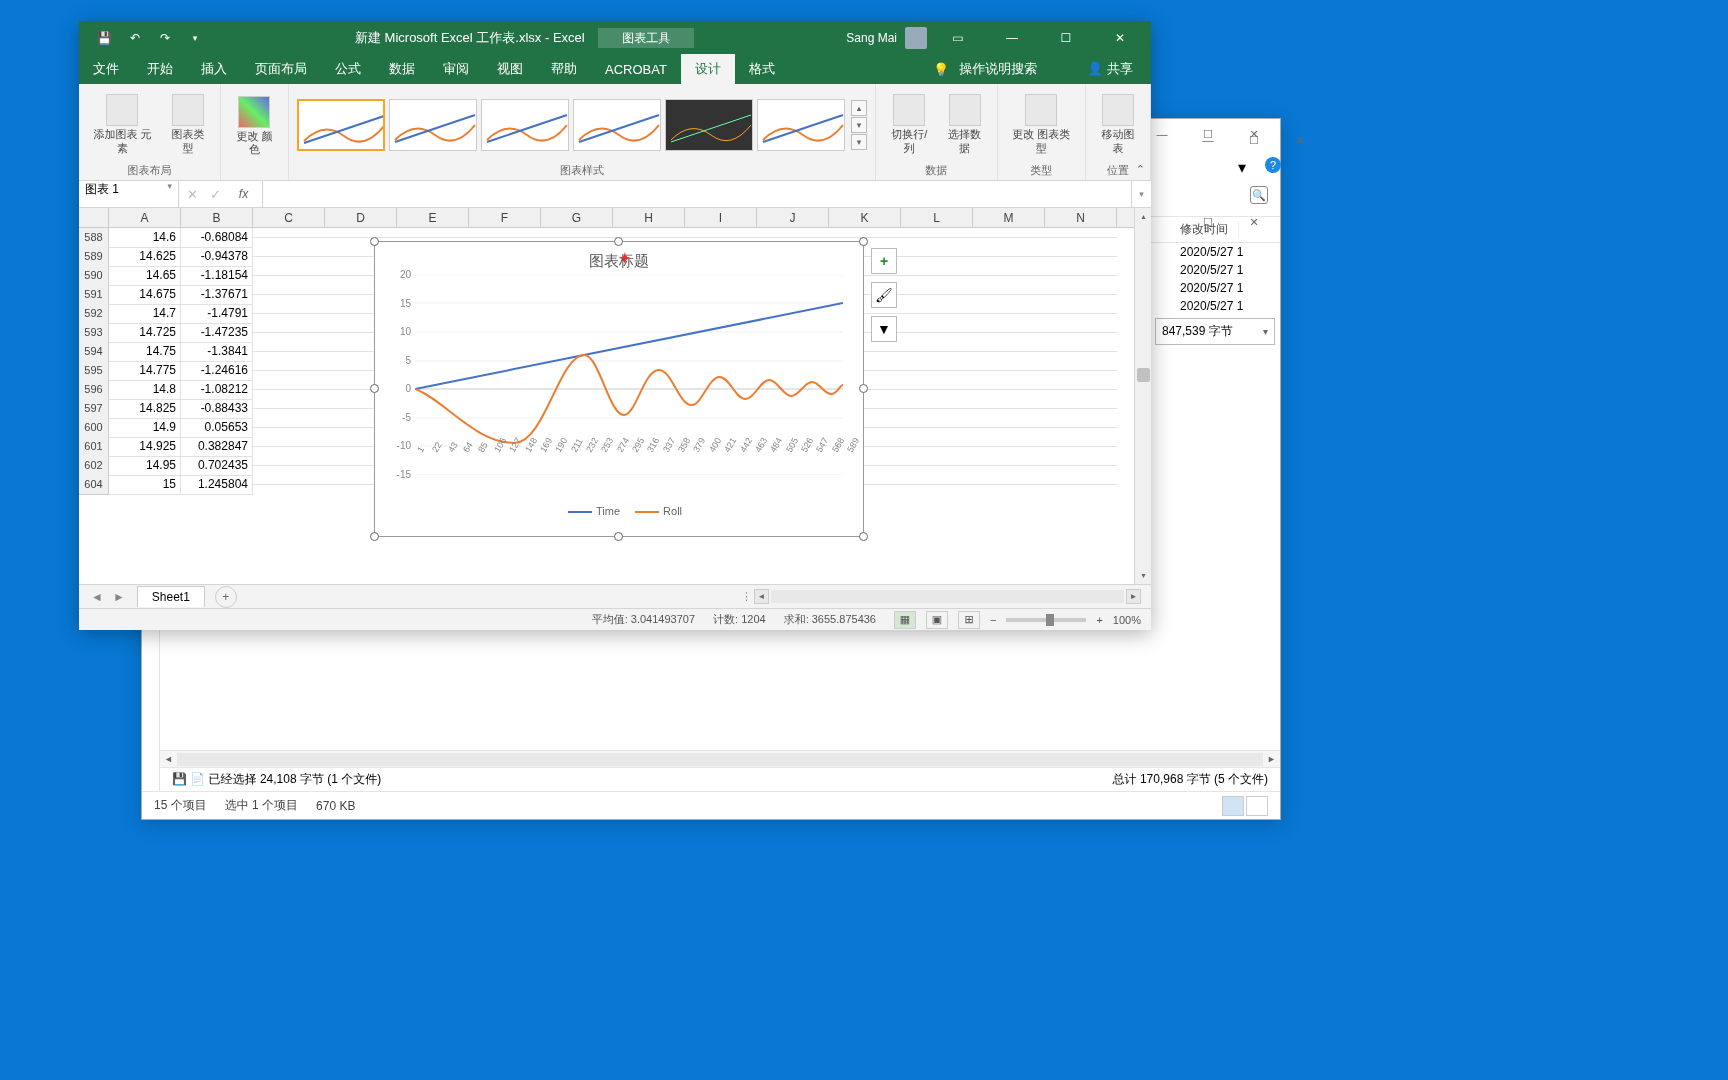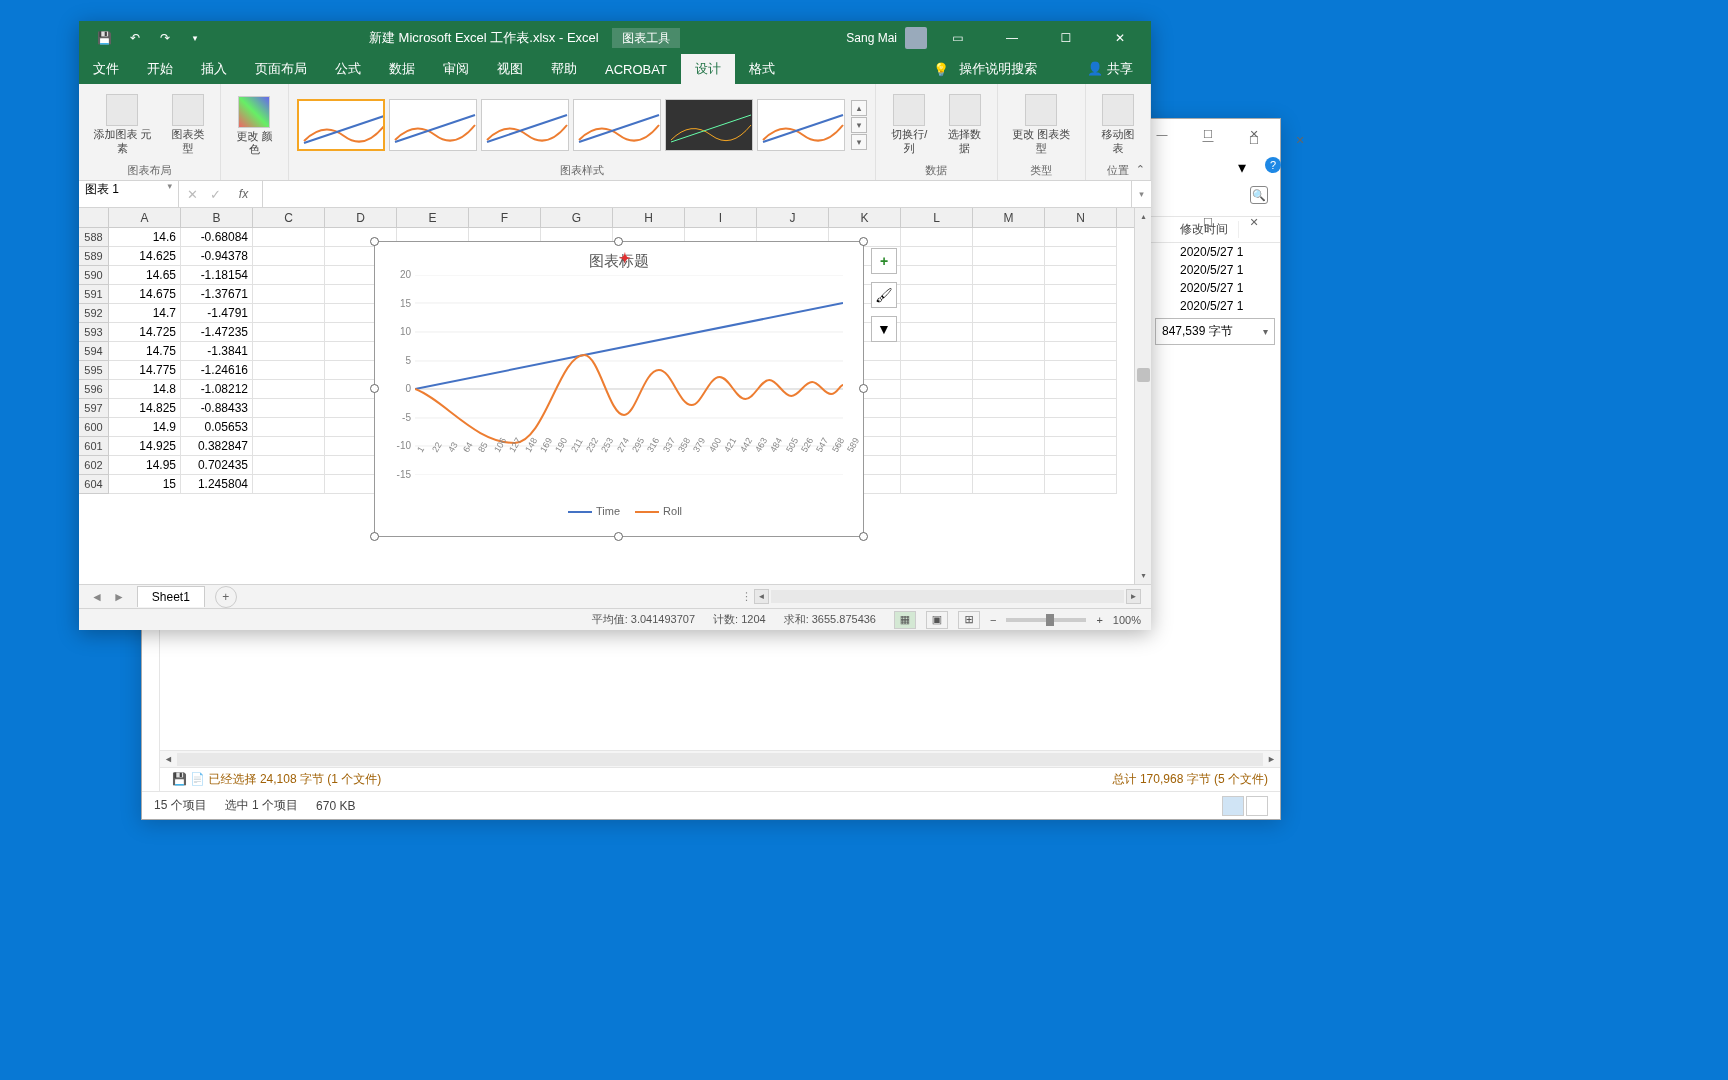--- a/index.html
+++ b/index.html
@@ -6,21 +6,21 @@
 body { background: #0878d4; width: 1728px; height: 1080px; position: relative; overflow: hidden; }
 
 
 .excel-window { position: absolute; left: 79px; top: 21px; width: 1072px; height: 609px; background: #fff; box-shadow: 0 4px 20px rgba(0,0,0,0.3); display: flex; flex-direction: column; }
 
 
 .title-bar { height: 33px; background: #217346; display: flex; align-items: center; color: #fff; font-size: 12px; }
 .tb-left { display: flex; align-items: center; gap: 14px; padding-left: 18px; }
 .tb-icon { width: 16px; height: 16px; display: inline-flex; align-items: center; justify-content: center; cursor: pointer; }
 .tb-title { flex: 1; text-align: center; font-size: 13px; }
-.tb-tool { background: #4a8b6a; padding: 3px 10px; font-size: 12px; margin-left: 10px; }
+.tb-tool { background: #4a8b6a; padding: 3px 24px; font-size: 12px; margin-left: 10px; }
 .tb-right { display: flex; align-items: center; gap: 8px; padding-right: 8px; }
 .tb-user { display: flex; align-items: center; gap: 8px; }
 .tb-avatar { width: 22px; height: 22px; background: #9ab; border-radius: 2px; }
 .tb-winbtn { width: 46px; height: 33px; display: flex; align-items: center; justify-content: center; cursor: pointer; }
 
 
 .ribbon-tabs { height: 30px; background: #217346; display: flex; align-items: stretch; }
 .rtab { padding: 0 14px; display: flex; align-items: center; color: #fff; font-size: 13px; cursor: pointer; }
 .rtab.active { background: #f3f3f3; color: #217346; }
 .rtab-right { margin-left: auto; display: flex; align-items: center; gap: 10px; padding-right: 18px; color: #fff; font-size: 13px; }
@@ -51,21 +51,21 @@
 .fb-input { flex: 1; border: none; padding: 0 6px; font-size: 12px; }
 .fb-expand { width: 20px; border-left: 1px solid #d4d4d4; display: flex; align-items: center; justify-content: center; font-size: 9px; color: #888; cursor: pointer; }
 
 
 .grid-area { flex: 1; display: flex; position: relative; overflow: hidden; background: #fff; }
 .grid-main { flex: 1; position: relative; overflow: hidden; }
 .col-headers { height: 20px; display: flex; background: #f0f0f0; border-bottom: 1px solid #ccc; position: relative; }
 .corner { width: 30px; height: 20px; background: #f0f0f0; border-right: 1px solid #ccc; border-bottom: 1px solid #ccc; }
 .colh { border-right: 1px solid #ccc; text-align: center; font-size: 12px; color: #444; line-height: 20px; cursor: pointer; }
 .rows-wrap { position: relative; }
-.row { display: flex; height: 19px; }
+.row { display: flex; height: 19px; align-items: center; }
 .rowh { width: 30px; background: #f0f0f0; border-right: 1px solid #ccc; border-bottom: 1px solid #ccc; text-align: center; font-size: 11px; color: #444; line-height: 19px; cursor: pointer; }
 .cell { border-right: 1px solid #e1e1e1; border-bottom: 1px solid #e1e1e1; font-size: 12px; padding: 0 4px; line-height: 19px; text-align: right; overflow: hidden; white-space: nowrap; }
 .vscroll { width: 17px; background: #f0f0f0; border-left: 1px solid #d4d4d4; position: relative; }
 .vscroll-thumb { position: absolute; left: 2px; width: 13px; background: #c1c1c1; border-radius: 2px; }
 .vscroll-btn { position: absolute; left:0; width:17px; height:17px; background:#f0f0f0; display:flex; align-items:center; justify-content:center; font-size:8px; color:#666; cursor:pointer;}
 
 
 .chart-box { position: absolute; left: 295px; top: 33px; width: 490px; height: 296px; background: #fff; border: 1px solid #999; }
 .chart-handle { position: absolute; width: 9px; height: 9px; background: #fff; border: 1px solid #666; border-radius: 50%; }
 .ch-tl { left: -5px; top: -5px; } .ch-tm { left: 50%; top: -5px; margin-left: -5px; } .ch-tr { right: -5px; top: -5px; }
@@ -112,21 +112,21 @@
 .exp-item { display: flex; align-items: center; gap: 8px; padding: 3px 10px 3px 24px; font-size: 13px; color: #222; cursor: pointer; }
 .exp-main { flex: 1; display:flex; flex-direction:column; position: relative; }
 .exp-colhead { height: 26px; border-bottom: 1px solid #e5e5e5; display:flex; font-size:12px; color:#444; align-items:center; }
 .exp-colhead div{ padding:0 10px; border-right:1px solid #eee; }
 .exp-list{ flex:1; padding-top:0; }
 .exp-row{ display:flex; font-size:12px; padding:2px 0; }
 .exp-row div{ padding:0 10px; }
 .exp-hscroll{ height:17px; background:#f5f5f5; border-top:1px solid #e5e5e5; display:flex; align-items:center;}
 .exp-hscroll .hbtn{width:17px;height:17px;display:flex;align-items:center;justify-content:center;font-size:9px;color:#666;cursor:pointer;}
 .exp-hscroll .htrack{flex:1;background:#e8e8e8;height:13px;}
-.exp-statusrow { height: 24px; border-top: 1px solid #e5e5e5; display: flex; align-items: center; font-size: 12px; color: #a16207; padding: 0 12px; gap: 24px; }
+.exp-statusrow { height: 24px; border-top: 1px solid #e5e5e5; display: flex; align-items: center; font-size: 12px; color: #000000; padding: 0 12px; gap: 24px; }
 .exp-status2 { height: 28px; border-top: 1px solid #e5e5e5; display:flex; align-items:center; font-size:12px; color:#444; padding:0 12px; gap:18px;}
 .exp-viewbtns{margin-left:auto; display:flex; gap:2px;}
 .exp-viewbtn{width:22px;height:20px;border:1px solid #ccc;cursor:pointer;}
 .exp-viewbtn.active{background:#d0e4f5;}
 
 
 .dropdown-panel{position:absolute; left:1155px; top:318px; width:120px; background:#fff; border:1px solid #bbb; padding:4px 6px; font-size:12px; display:flex; align-items:center; gap:6px;}
 .dropdown-panel::after{content:"▾"; margin-left:auto; font-size:10px; color:#666;}
 
 

